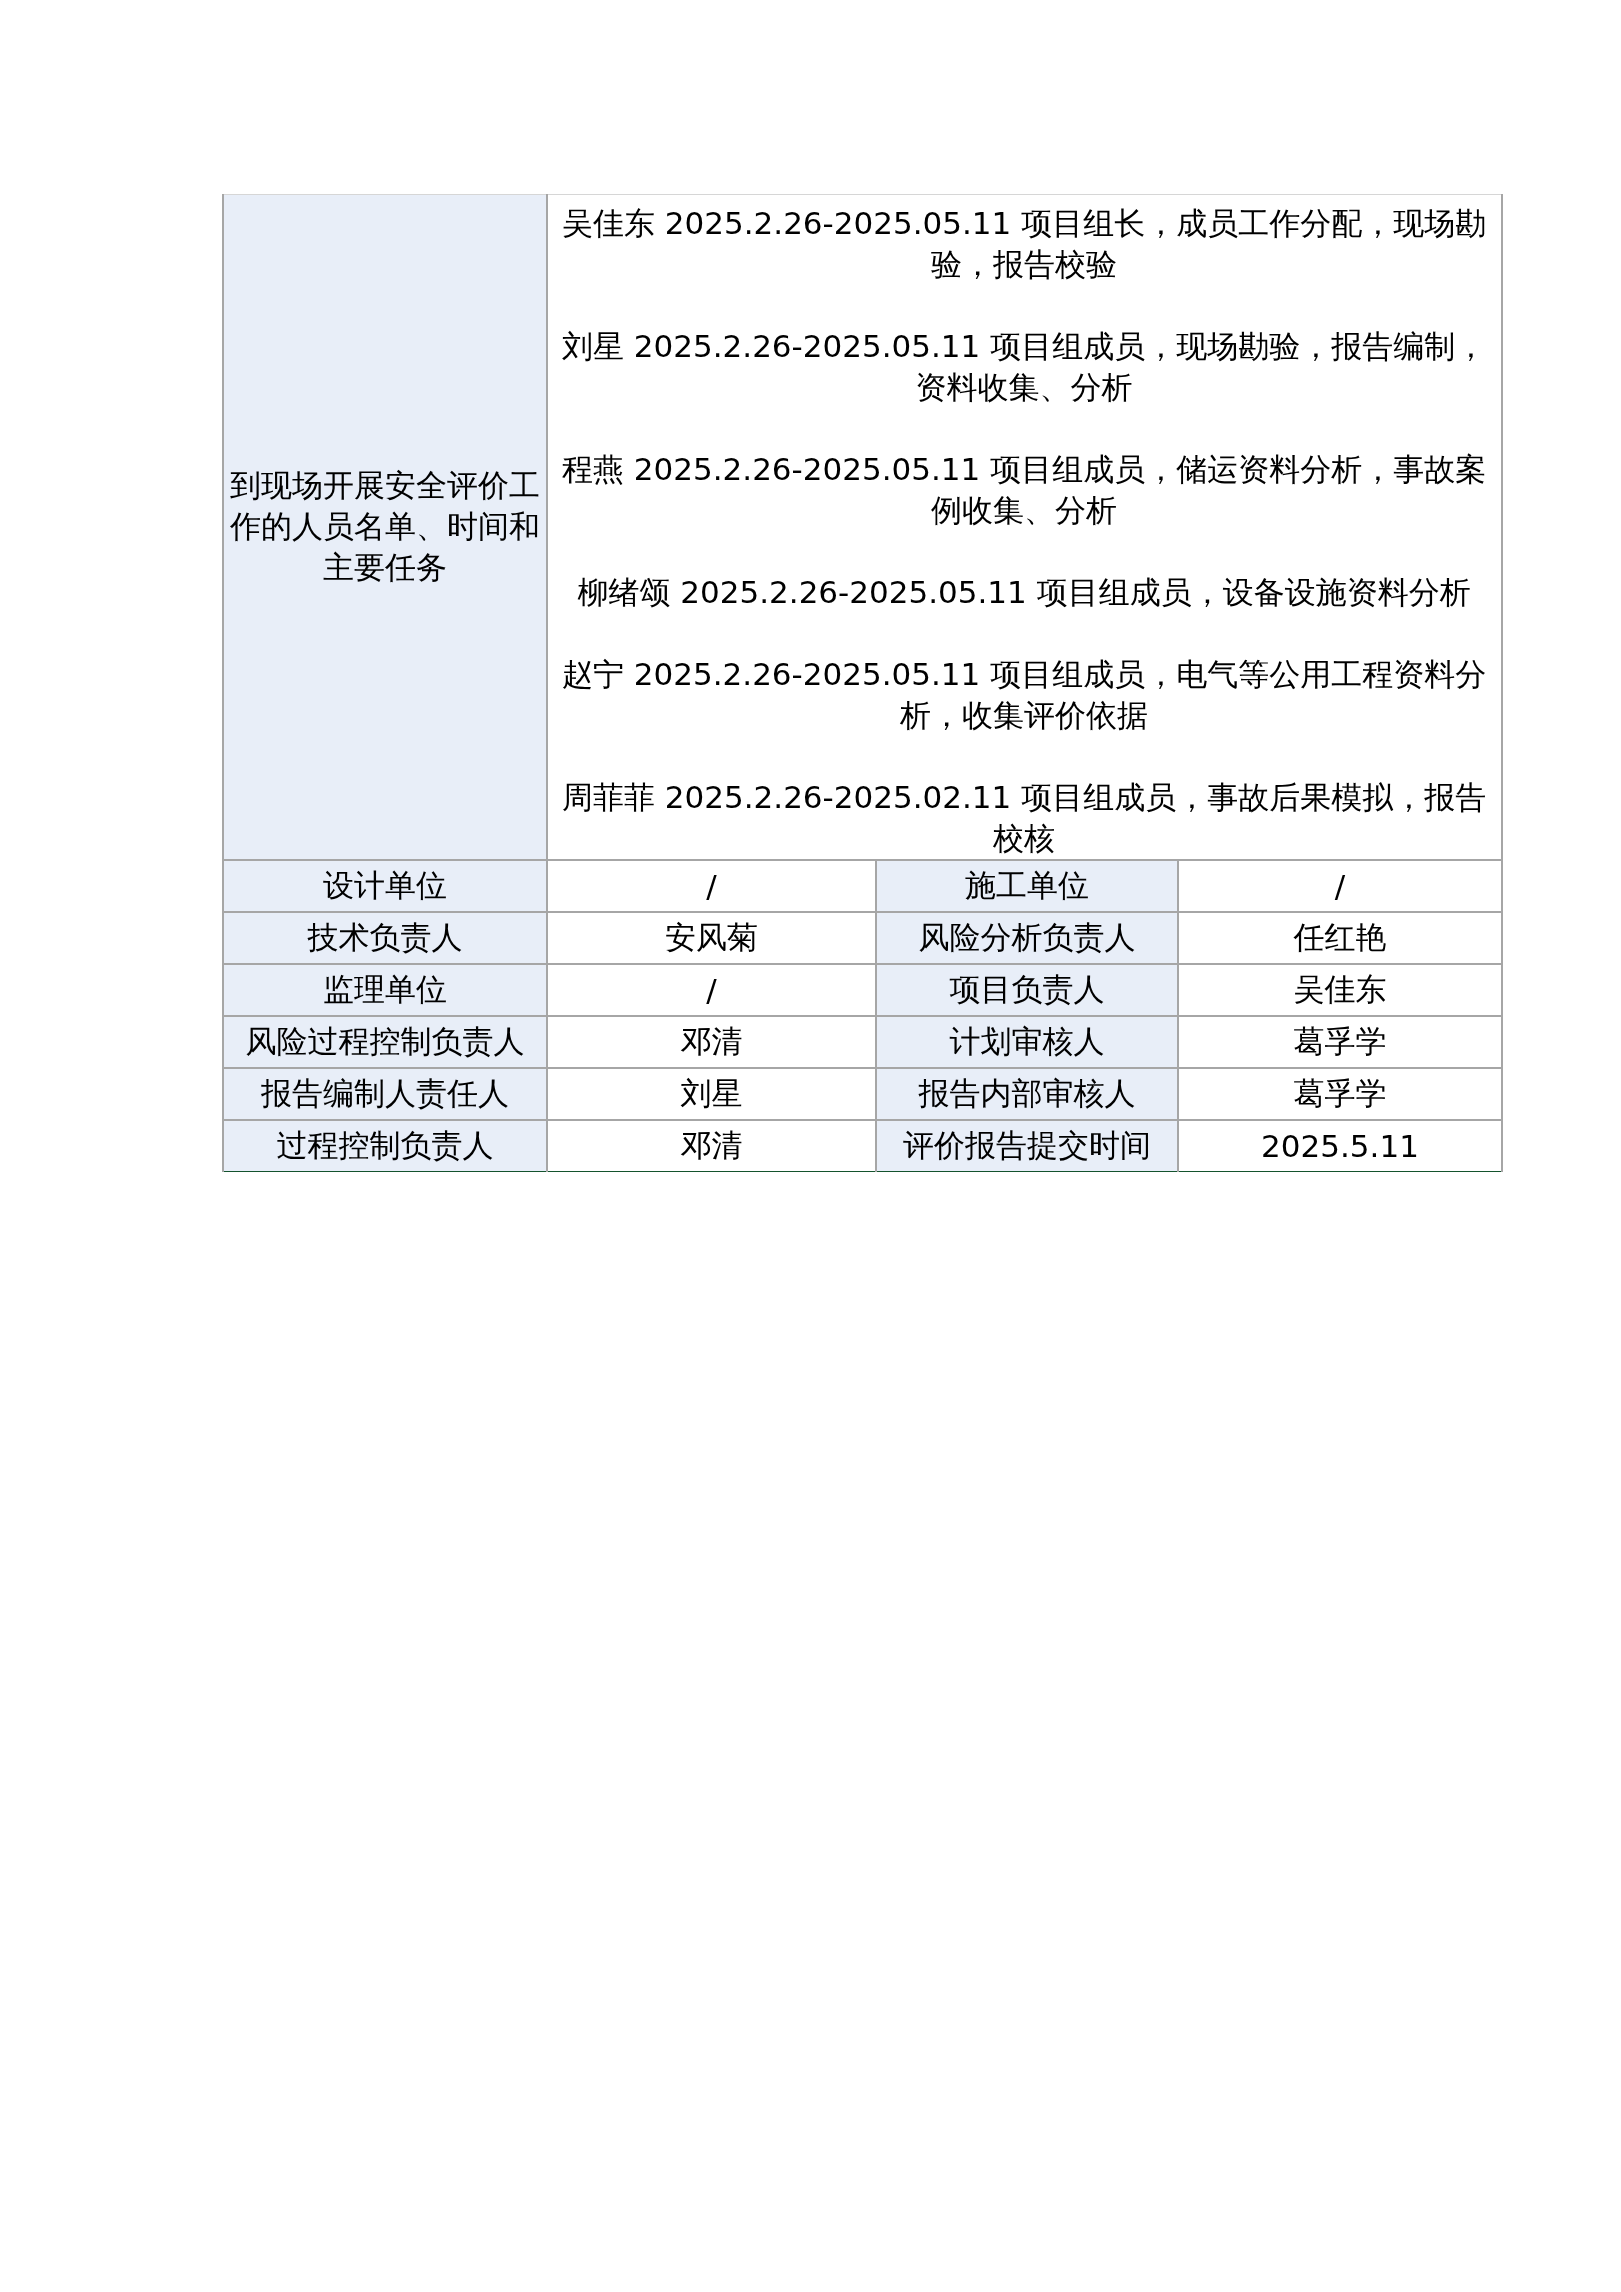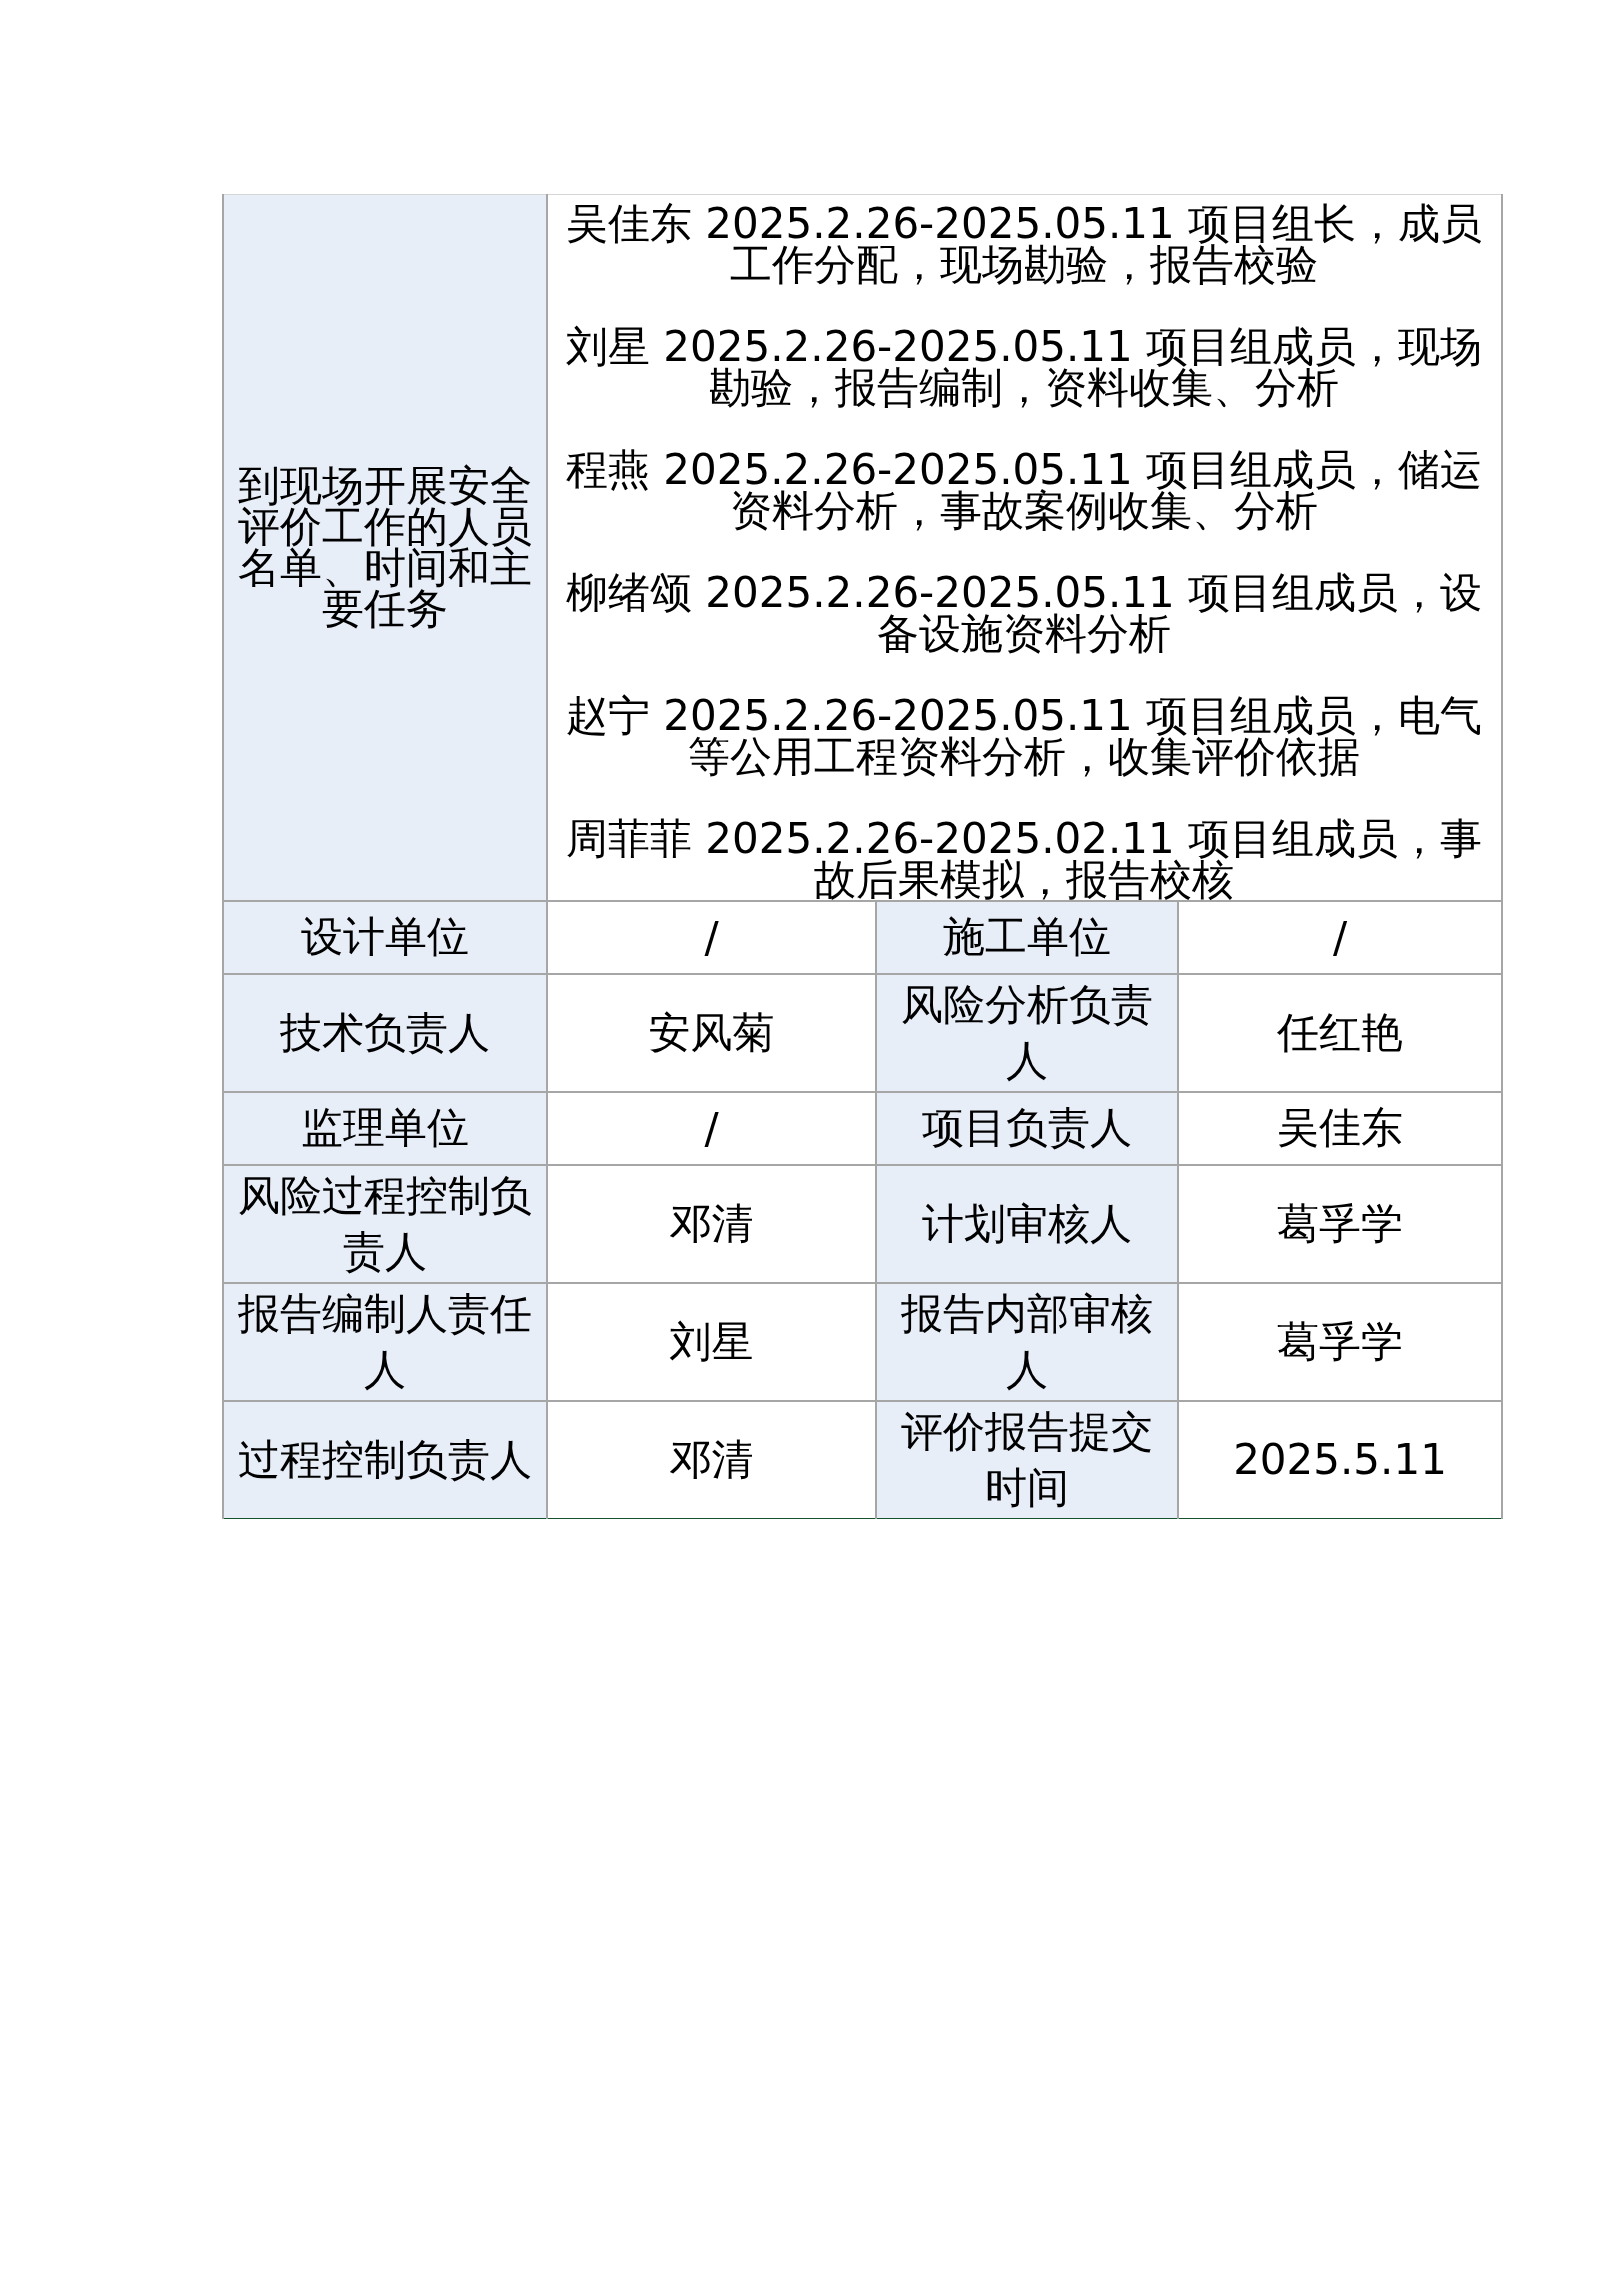--- a/index.html
+++ b/index.html
@@ -19,21 +19,21 @@
   }
   .page{position:relative;width:1621px;height:2293px;overflow:hidden;}
   .doc-table{
     position:absolute;left:222px;top:194px;
     width:1280px;
     border-collapse:collapse;
     table-layout:fixed;
   }
   .doc-table td{
     border:2.9px solid var(--border-color);
-    font-size:42px;
+    font-size:31px;
     padding:2px 5.9px;
     overflow:hidden;
   }
   
   .doc-table tr.big-row td{border-top:1px solid #d6d6d6;}
   .doc-table tr.last-row td{border-bottom:1px solid #14532d;}
   .doc-table td.label{
     background:var(--label-bg);
     text-align:center;
     vertical-align:middle;
@@ -54,21 +54,21 @@
     vertical-align:top;
     text-align:justify;
     padding:7.8px 7.8px 0 6.9px;
   }
   td.big-content p{
     margin:0 0 41px 0;
     line-height:41px;
   }
   td.big-content p:last-child{margin-bottom:0;}
   tr.big-row td{height:665px;}
-  tr.small-row td{height:73px;}
+  tr.small-row td{height:52px;}
 </style>
 </head>
 <body>
 
 <div class="page">
   <table class="doc-table">
     <colgroup>
       <col style="width:324px">
       <col style="width:329px">
       <col style="width:302px">

